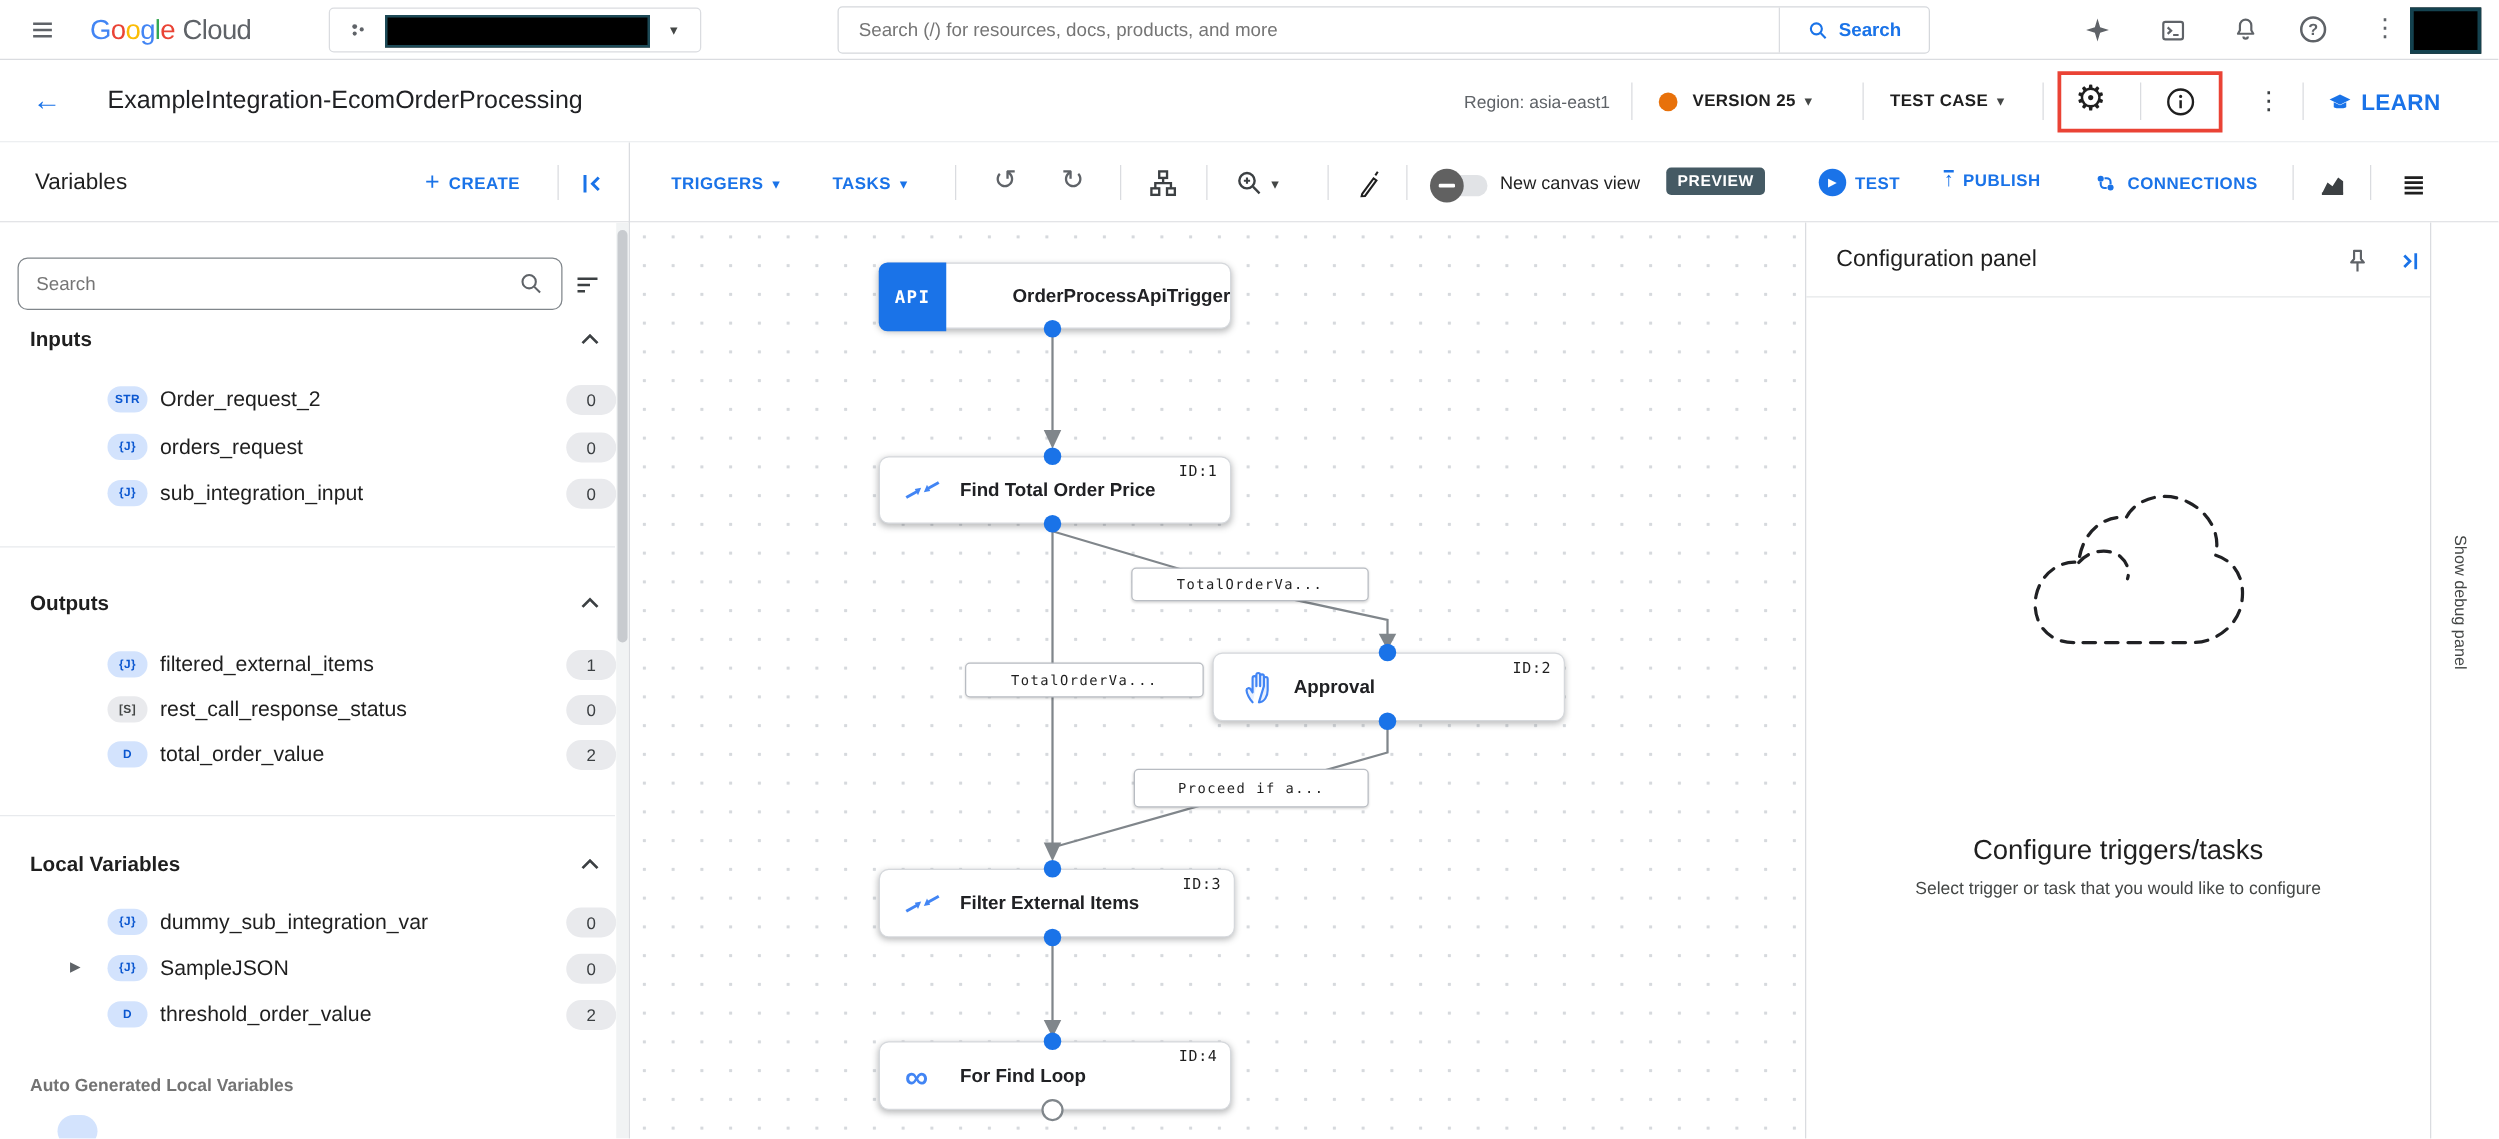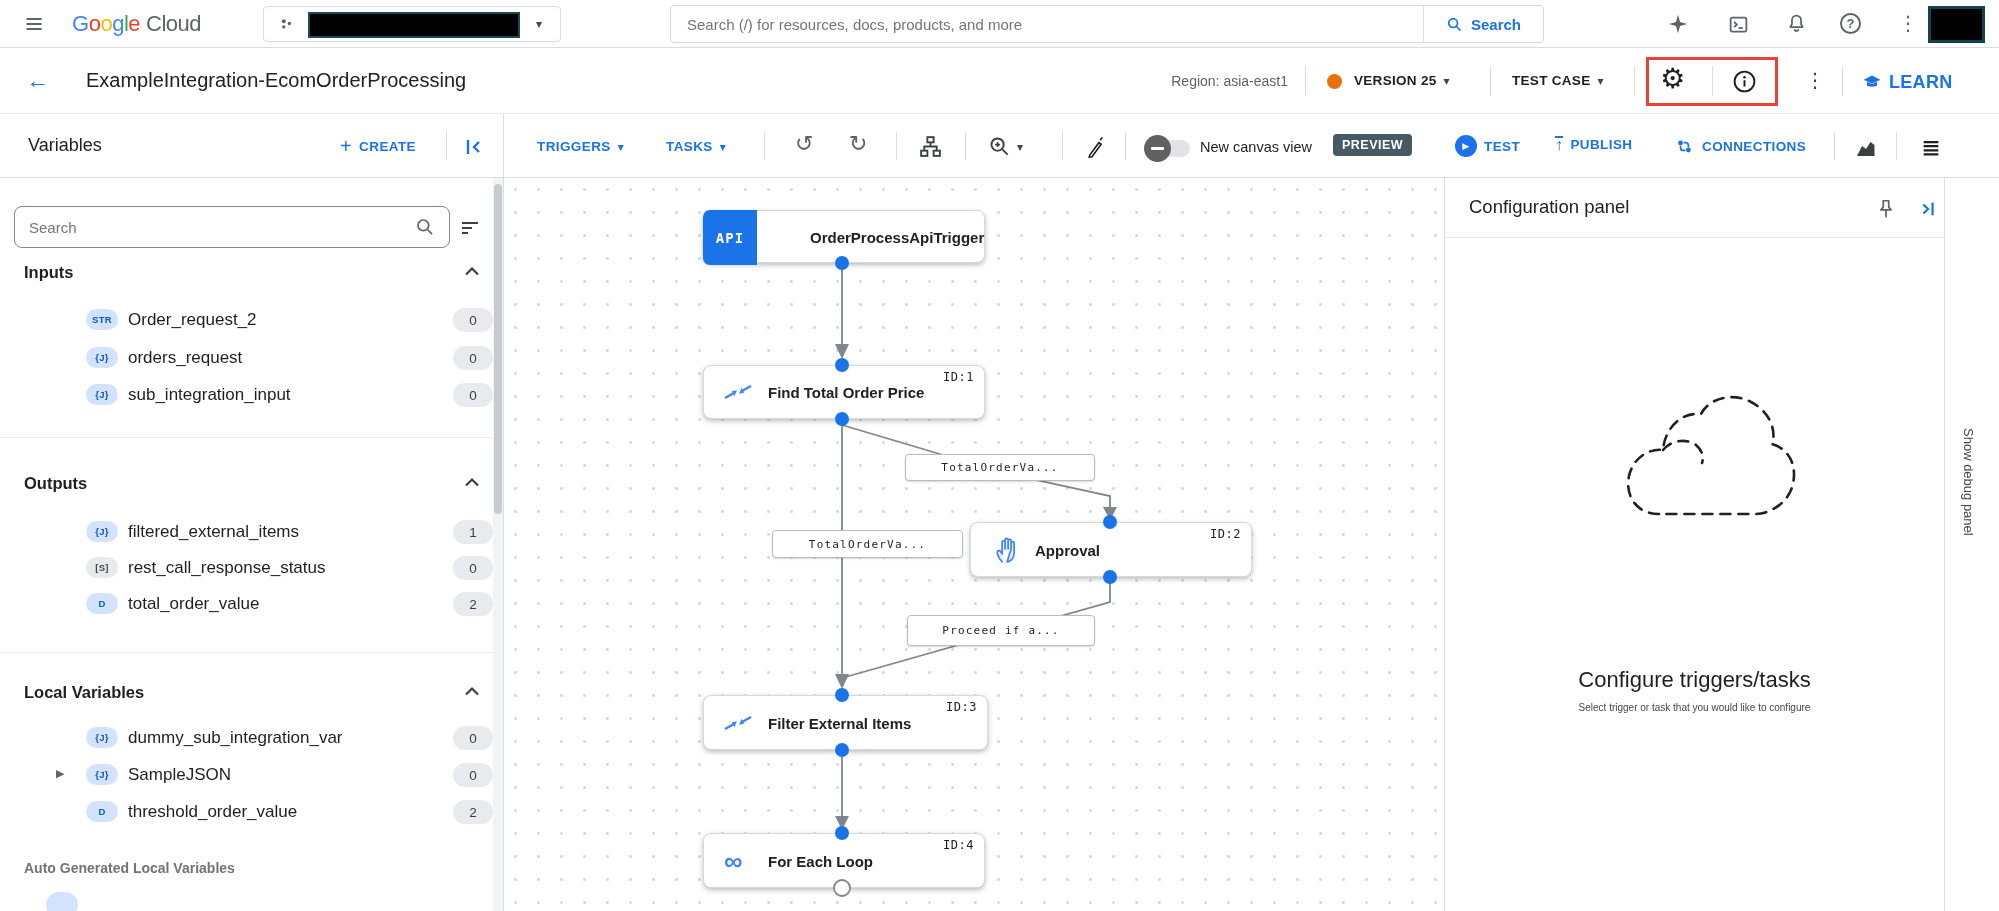--- a/index.html
+++ b/index.html
@@ -68,21 +68,21 @@
   .apiblock { position:absolute; left:-1px; top:-1px; width:54px; height:55px; background:#1a73e8; border-radius:7px 0 0 7px; display:flex; align-items:center; justify-content:center; color:#fff; font-family:"DejaVu Sans Mono",monospace; font-size:14px; font-weight:bold; letter-spacing:1px; }
   .nicon { position:absolute; left:20px; top:50%; transform:translateY(-50%); }
   .inficon { position:absolute; left:20px; top:50%; transform:translateY(-50%); font-size:26px; font-weight:bold; color:#4285f4; line-height:26px; }
   .edgelabel { position:absolute; background:#fff; border:1px solid #b8bcc2; border-radius:4px; box-shadow:0 1px 2px rgba(0,0,0,.15); display:flex; align-items:center; justify-content:center; font-family:"DejaVu Sans Mono",monospace; font-size:11px; letter-spacing:1.2px; color:#1f1f1f; cursor:pointer; }
   .edgesvg { position:absolute; left:0; top:0; pointer-events:none; }
 
   
   .cfgpanel { position:absolute; left:1444px; top:178px; width:500px; height:733px; background:#fff; border-left:1px solid #dadce0; }
   .cfgtitle { position:absolute; left:24px; top:18px; font-size:18.5px; color:#1f1f1f; }
   .cfghead { position:absolute; left:0; top:489px; width:100%; text-align:center; font-size:22px; color:#1f1f1f; }
-  .cfgsub { position:absolute; left:0; top:524px; width:100%; text-align:center; font-size:10px; color:#444746; }
+  .cfgsub { position:absolute; left:0; top:524px; width:100%; text-align:center; font-size:14px; color:#444746; }
   .debugstrip { position:absolute; left:1944px; top:178px; width:55px; height:733px; background:#fff; border-left:1px solid #dadce0; }
   .debuglabel { position:absolute; left:16px; top:250px; writing-mode:vertical-rl; font-size:13px; color:#444746; cursor:pointer; }
 </style>
 </head>
 <body>
 
 <div class="stage">
 
   <div class="abs" style="left:0;top:0;width:1999px;height:48px;background:#fff;"></div>
   <div class="hline" style="left:0;top:47px;width:1999px;"></div>
@@ -406,21 +406,21 @@
           <path d="M14 9.5 9 13.5 9 8Z" fill="#4285f4" transform="rotate(-28 11 11)"></path>
         <path d="M27 4 L18 9" stroke="#4285f4" stroke-width="2.4" fill="none"></path>
           <path d="M14 10.5 19 6.5 19 12Z" fill="#4285f4" transform="rotate(-28 17 9)"></path>
       </svg>
       <div class="ntitle">Filter External Items</div>
       <div class="nid">ID:3</div>
     </div>
 
     <div class="node" style="left:199px;top:655px;width:282px;height:55px;">
       <span class="inficon">∞</span>
-      <div class="ntitle">For Each Loop</div>
+      <div class="ntitle">For Find Loop</div>
       <div class="nid">ID:4</div>
     </div>
 
     <svg class="edgesvg" width="940" height="733" viewBox="0 0 940 733">
       <path d="M338 85 V168" stroke="#80868b" stroke-width="1.8" fill="none"></path>
       <path d="M331 166 H345 L338 181 Z" fill="#80868b"></path>
       <path d="M338 241 V498" stroke="#80868b" stroke-width="1.8" fill="none"></path>
       <path d="M331 496 H345 L338 511 Z" fill="#80868b"></path>
       <path d="M338 247 L500 295 L606 318 L606 330" stroke="#80868b" stroke-width="1.8" fill="none"></path>
       <path d="M599 329 H613 L606 342 Z" fill="#80868b"></path>

